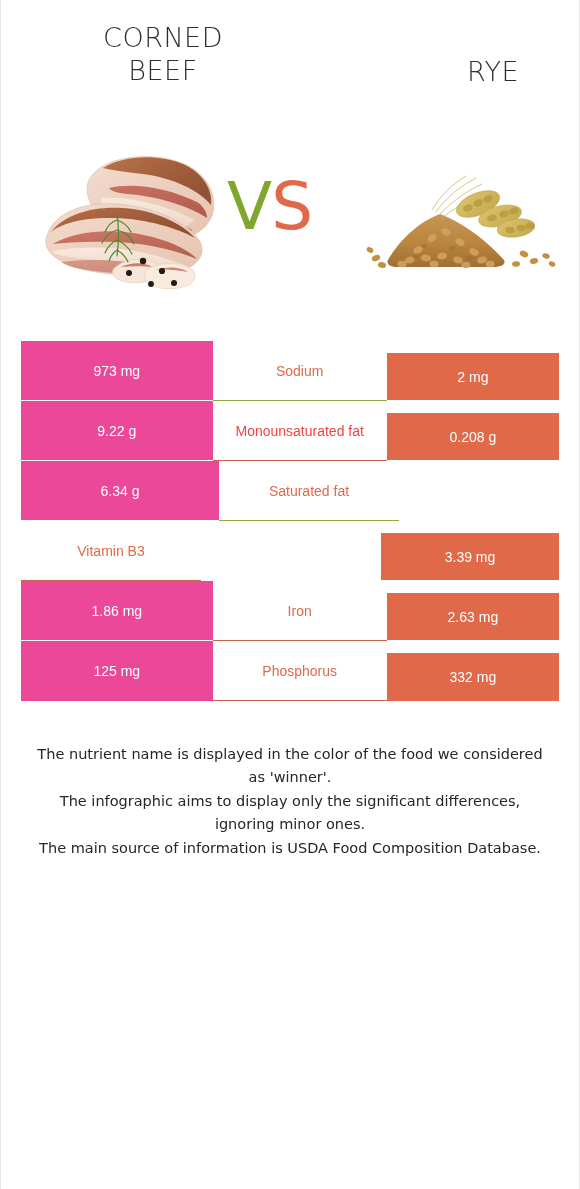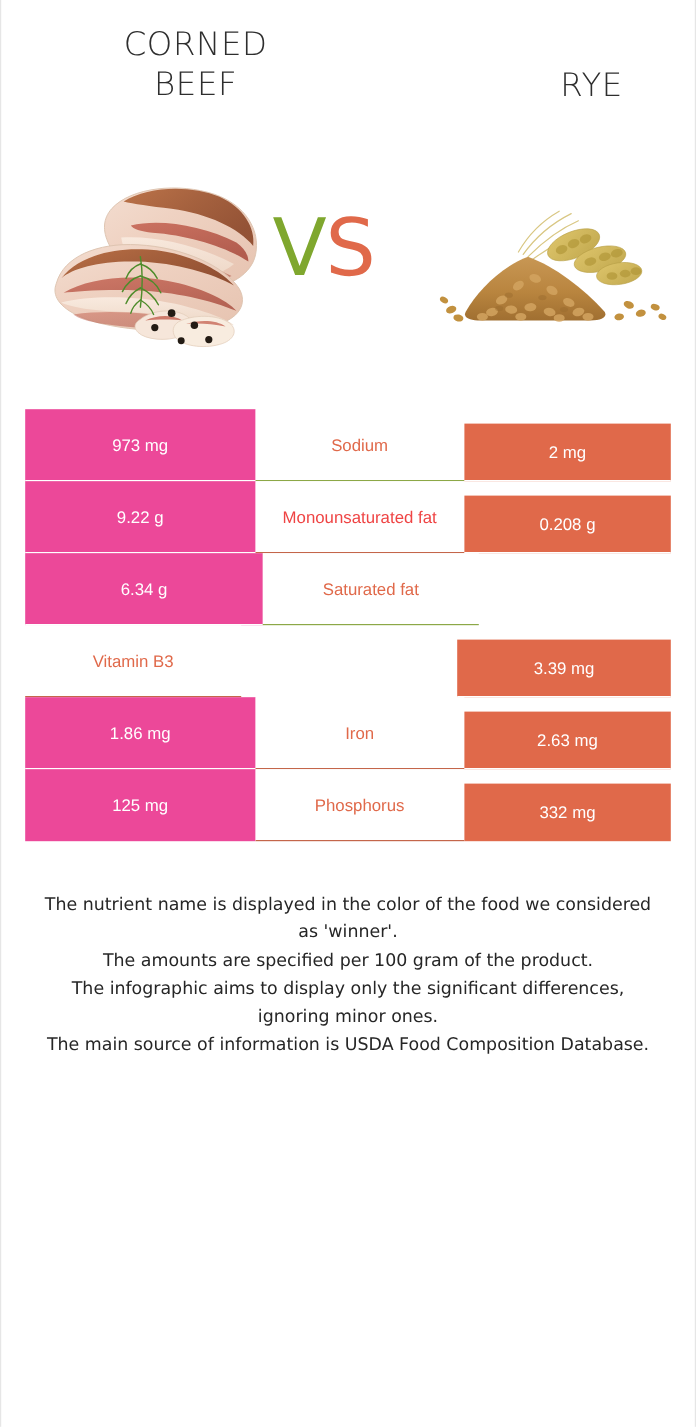--- a/index.html
+++ b/index.html
@@ -330,16 +330,15 @@
     </div>
     <div class="row">
       <div class="cell cell-left">125 mg</div>
       <div class="cell cell-mid mid-orange sep-orange">Phosphorus</div>
       <div class="cell cell-right">332 mg</div>
     </div>
   </div>
 
 <div class="footer">
   <p>The nutrient name is displayed in the color of the food we considered as 'winner'.</p>
-  <p>The amounts are specified per 100 gram of the product.</p>
   <p>The infographic aims to display only the significant differences, ignoring minor ones.</p>
   <p>The main source of information is USDA Food Composition Database.</p>
 </div>
 
 </body></html>

